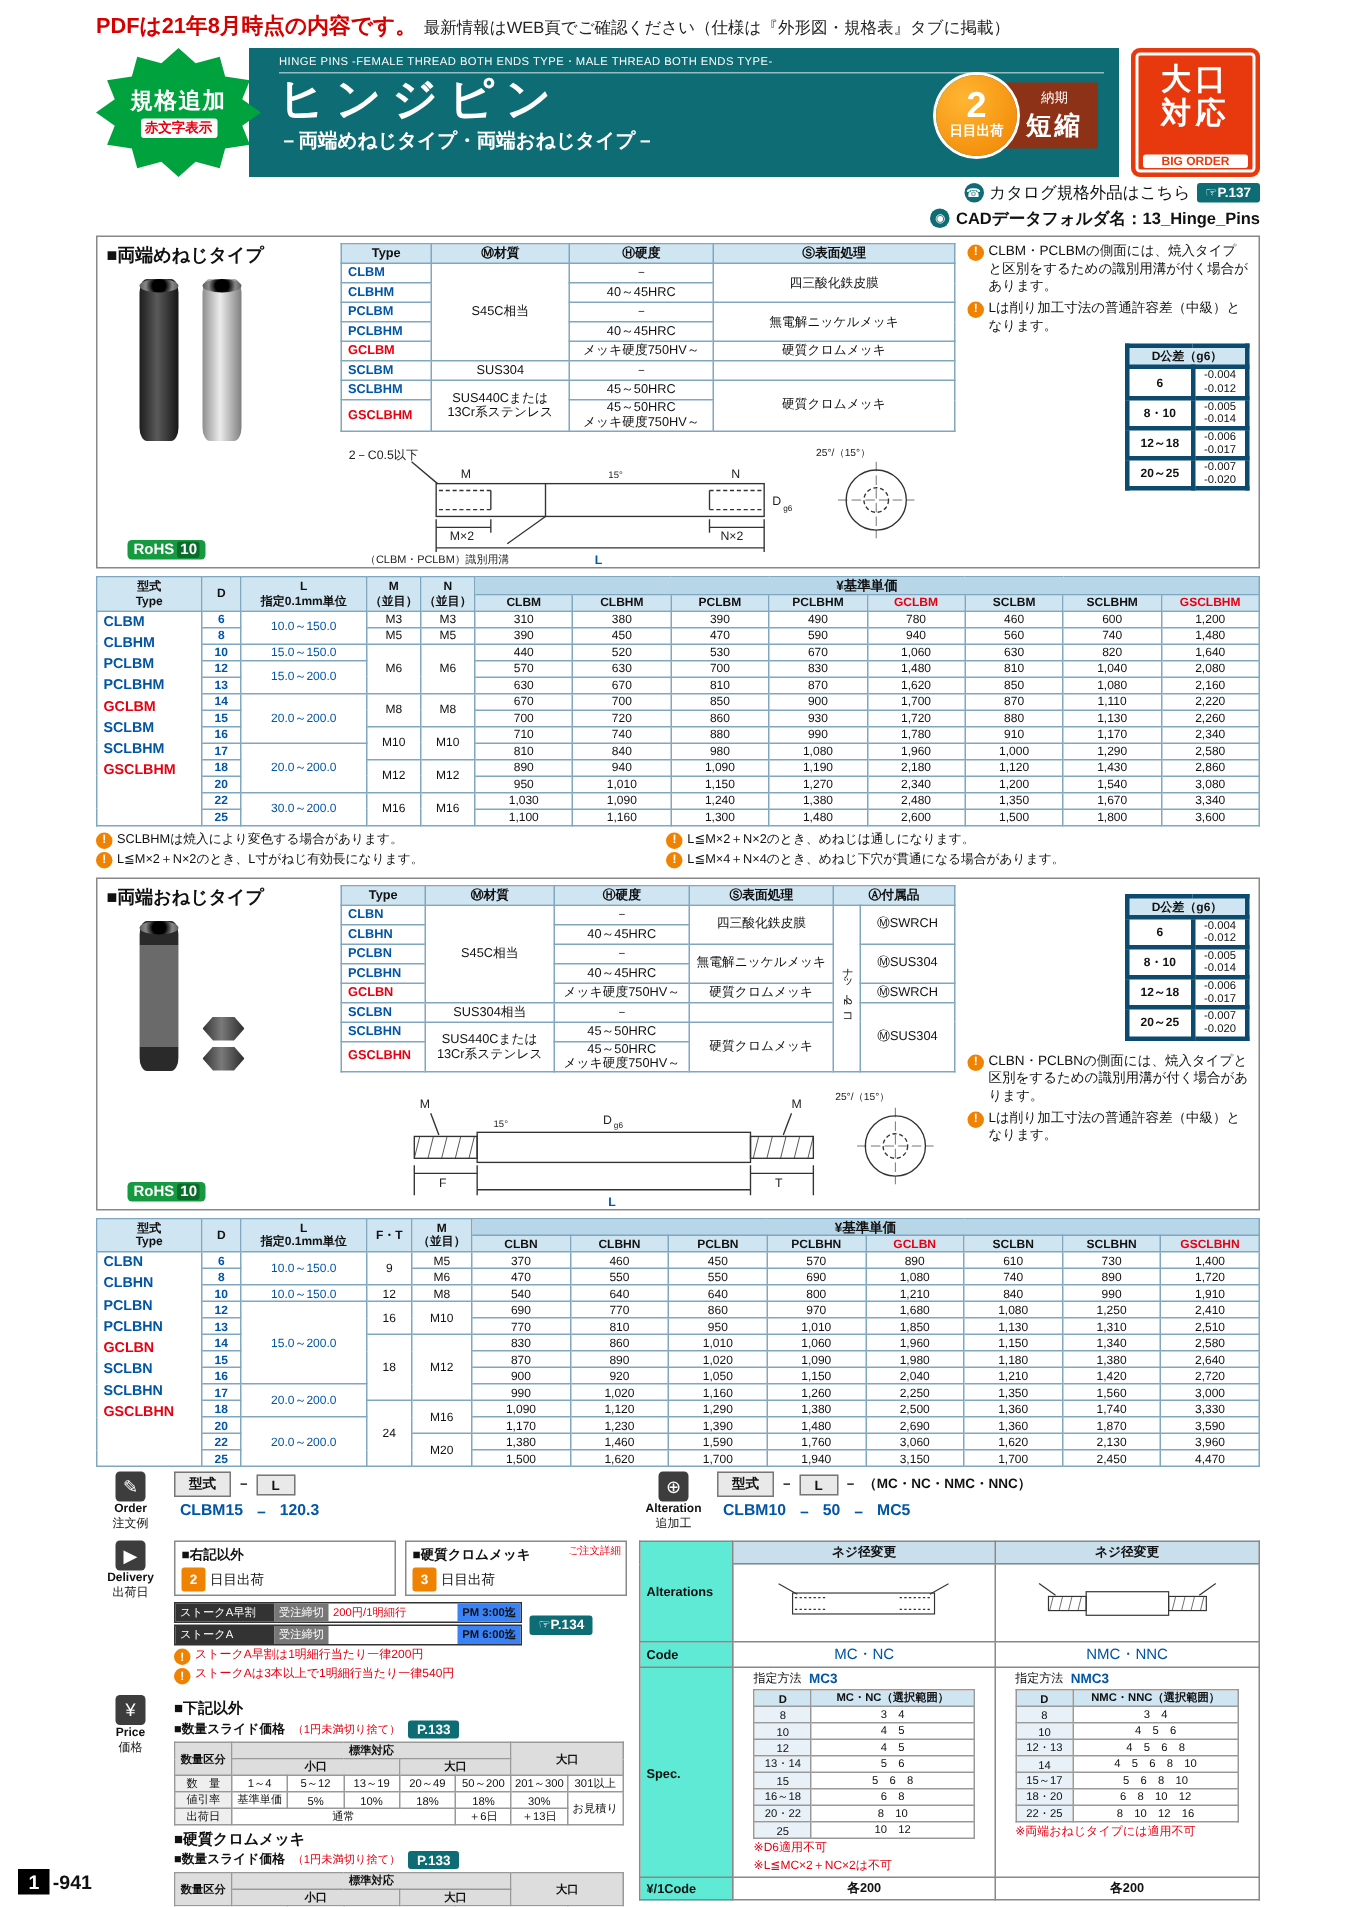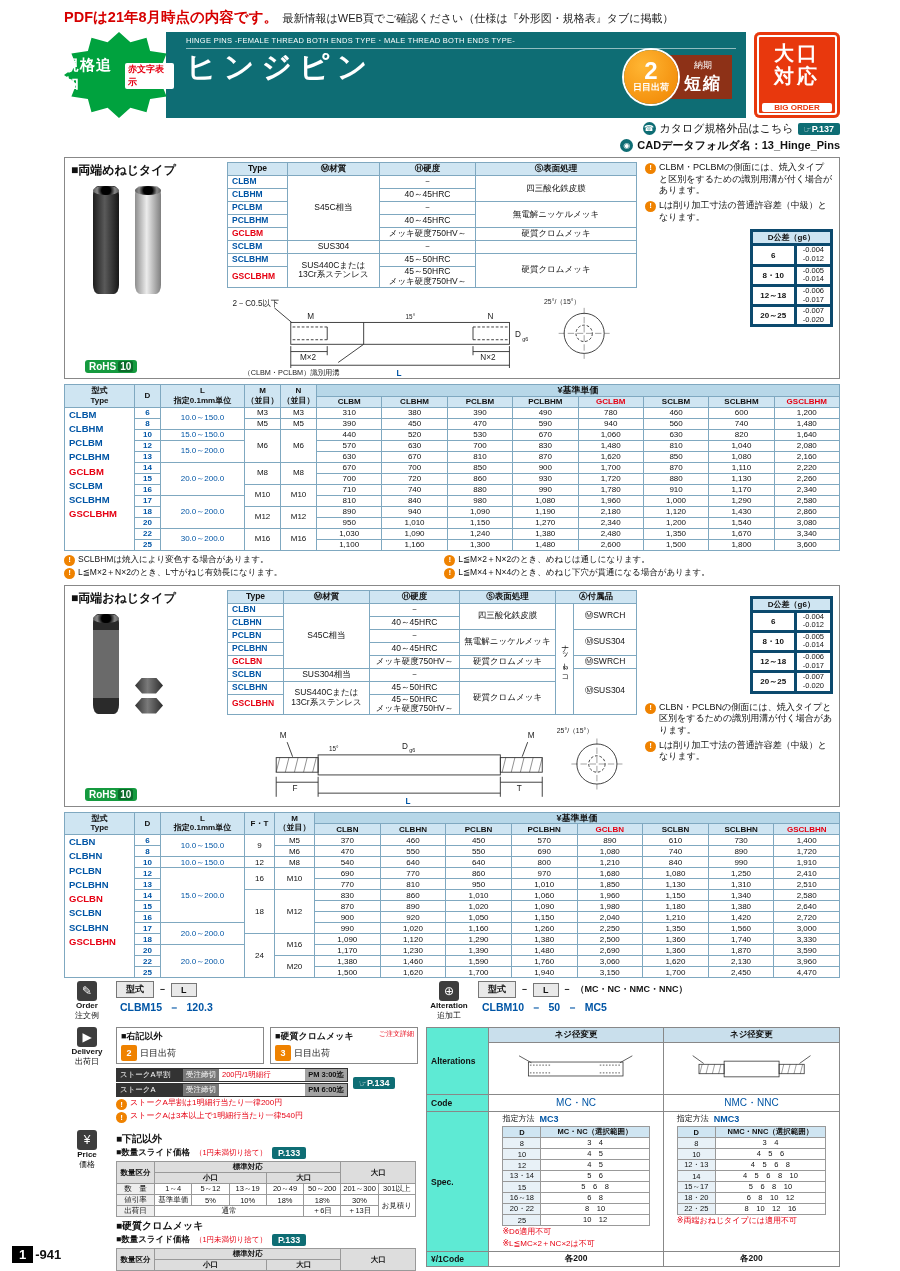--- a/index.html
+++ b/index.html
@@ -9,21 +9,21 @@
 
   
   .notice { margin:2px 0 5px; white-space:nowrap; }
   .notice-red { color:#d60000; font-weight:bold; font-size:14.5px; }
   .notice-black { font-size:11px; color:#222; }
 
   
   .header { display:flex; align-items:stretch; height:86px; margin-bottom:3px; position:relative; }
   .burst { width:110px; position:relative; flex:none; margin-right:-8px; z-index:2; }
   .burst svg { width:110px; height:86px; display:block; }
-  .burst-txt { position:absolute; inset:0; display:flex; flex-direction:row; align-items:center; justify-content:center; }
+  .burst-txt { position:absolute; inset:0; display:flex; flex-direction:column; align-items:center; justify-content:center; }
   .burst-txt .b1 { color:#fff; font-weight:bold; font-size:15px; letter-spacing:1px; }
   .burst-txt .b2 { color:#e60012; background:#fff; font-weight:bold; font-size:9px; padding:0 3px; border-radius:2px; margin-top:2px; }
   .title-block { flex:1; background:#0e6d74; color:#fff; padding:4px 10px 0 20px; position:relative; }
   .t-en { font-size:7.5px; letter-spacing:.3px; border-bottom:1px solid rgba(255,255,255,.55); padding-bottom:2px; white-space:nowrap; }
   .t-main { font-size:30px; font-weight:bold; letter-spacing:7px; line-height:1.2; }
   .t-sub { font-size:13px; font-weight:bold; }
   .ship-badge { position:absolute; right:14px; top:18px; display:flex; align-items:center; }
   .ship-circle { width:54px; height:54px; border-radius:50%; background:radial-gradient(circle at 35% 30%,#ffb633,#f08300); display:flex; flex-direction:column; align-items:center; justify-content:center; color:#fff; z-index:1; box-shadow:0 0 0 2px #fff; flex:none; }
   .ship-circle .num { font-size:24px; font-weight:bold; line-height:.9; }
   .ship-circle .txt { font-size:9px; font-weight:bold; }
@@ -106,21 +106,21 @@
   .dbox { border:1px solid #888; padding:2px 4px; width:148px; font-size:9px; position:relative; }
   .dbox-title { font-weight:bold; white-space:nowrap; }
   .daynum { display:inline-flex; width:16px; height:16px; background:#ef8200; color:#fff; font-weight:bold; align-items:center; justify-content:center; margin-right:3px; border-radius:2px; }
   .dbox-row { display:flex; align-items:center; margin-top:2px; }
   .dbox-note { position:absolute; top:1px; right:3px; font-size:7px; color:#e60012; }
   .stork-wrap { display:flex; align-items:center; gap:5px; margin-top:4px; }
   .stork-row { display:flex; font-size:7.5px; align-items:stretch; margin-bottom:1px; border:1px solid #333; width:232px; }
   .sname { background:#333; color:#fff; padding:1px 3px; width:66px; flex:none; }
   .scut { background:#777; color:#fff; padding:1px 3px; flex:none; }
   .sext { padding:1px 3px; color:#e60012; flex:1; white-space:nowrap; overflow:hidden; }
-  .stime { background:#a3a3a3; padding:1px 3px; font-weight:bold; flex:none; }
+  .stime { background:#3b82f6; padding:1px 3px; font-weight:bold; flex:none; }
   .red-notes .note { color:#e60012; font-size:8px; margin-bottom:1px; }
 
   .price-part-title { font-size:10px; font-weight:bold; margin:2px 0 0; }
   .slide-line { display:flex; align-items:center; gap:5px; font-size:8.5px; margin:1px 0 2px; font-weight:bold; }
   .slide-note { color:#e60012; font-size:7.5px; font-weight:normal; }
   .qtable { border-collapse:collapse; font-size:7.5px; width:100%; table-layout:fixed; margin-bottom:2px; }
   .qtable th,.qtable td { border:1px solid #999; text-align:center; padding:0 1px; height:11px; overflow:hidden; }
   .qtable th { background:#ddd; }
   .qtable .rowlbl { background:#eee; }
 
@@ -159,20 +159,21 @@
         <polygon fill="#00a23e" points="110,43 97.5,34.2 102.6,21.5 86.1,19 82.5,5.8 66.4,10.2 55,0 43.6,10.2 27.5,5.8 23.9,19 7.4,21.5 12.5,34.2 0,43 12.5,51.8 7.4,64.5 23.9,67 27.5,80.2 43.6,75.8 55,86 66.4,75.8 82.5,80.2 86.1,67 102.6,64.5 97.5,51.8"></polygon>
       </svg>
       <div class="burst-txt">
         <div class="b1">規格追加</div>
         <div class="b2">赤文字表示</div>
       </div>
     </div>
     <div class="title-block">
       <div class="t-en">HINGE PINS -FEMALE THREAD BOTH ENDS TYPE・MALE THREAD BOTH ENDS TYPE-</div>
       <div class="t-main">ヒンジピン</div>
+      <div class="t-sub">－両端めねじタイプ・両端おねじタイプ－</div>
       <div class="ship-badge">
         <div class="ship-circle">
           <span class="num">2</span>
           <span class="txt">日目出荷</span>
         </div>
         <div class="ship-tag">
           <span>納期</span>
           <b>短縮</b>
         </div>
       </div>

